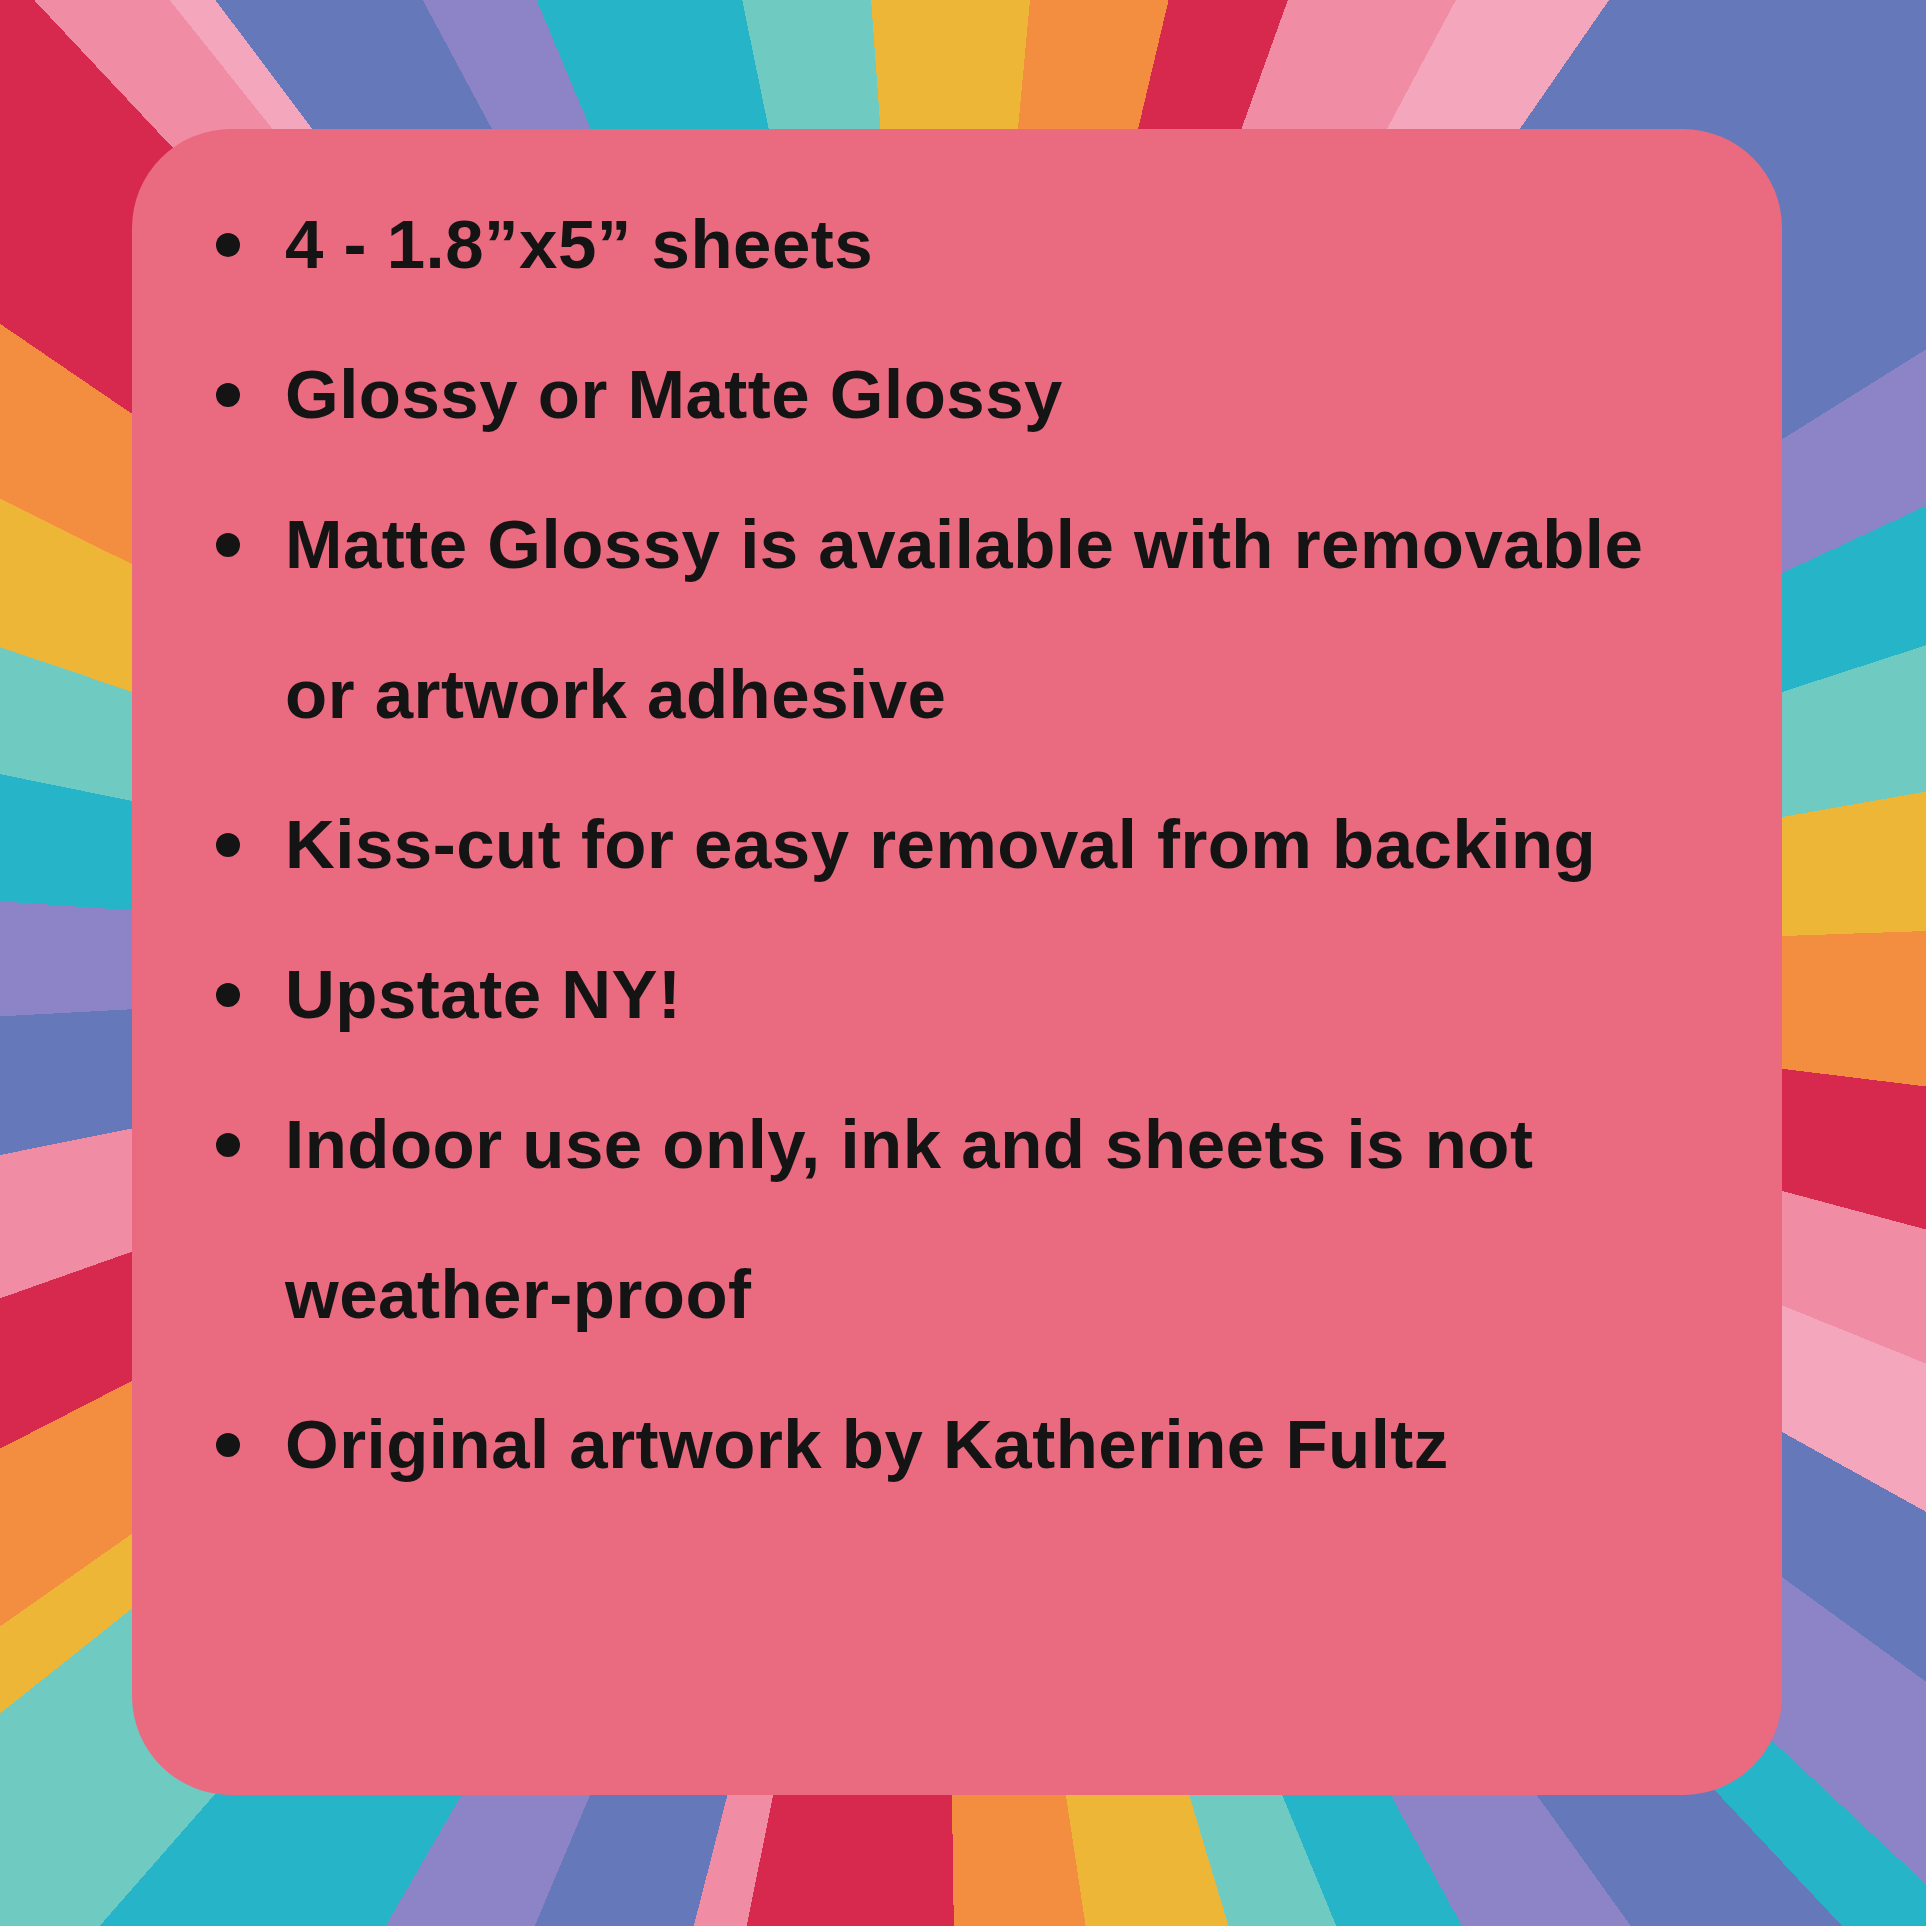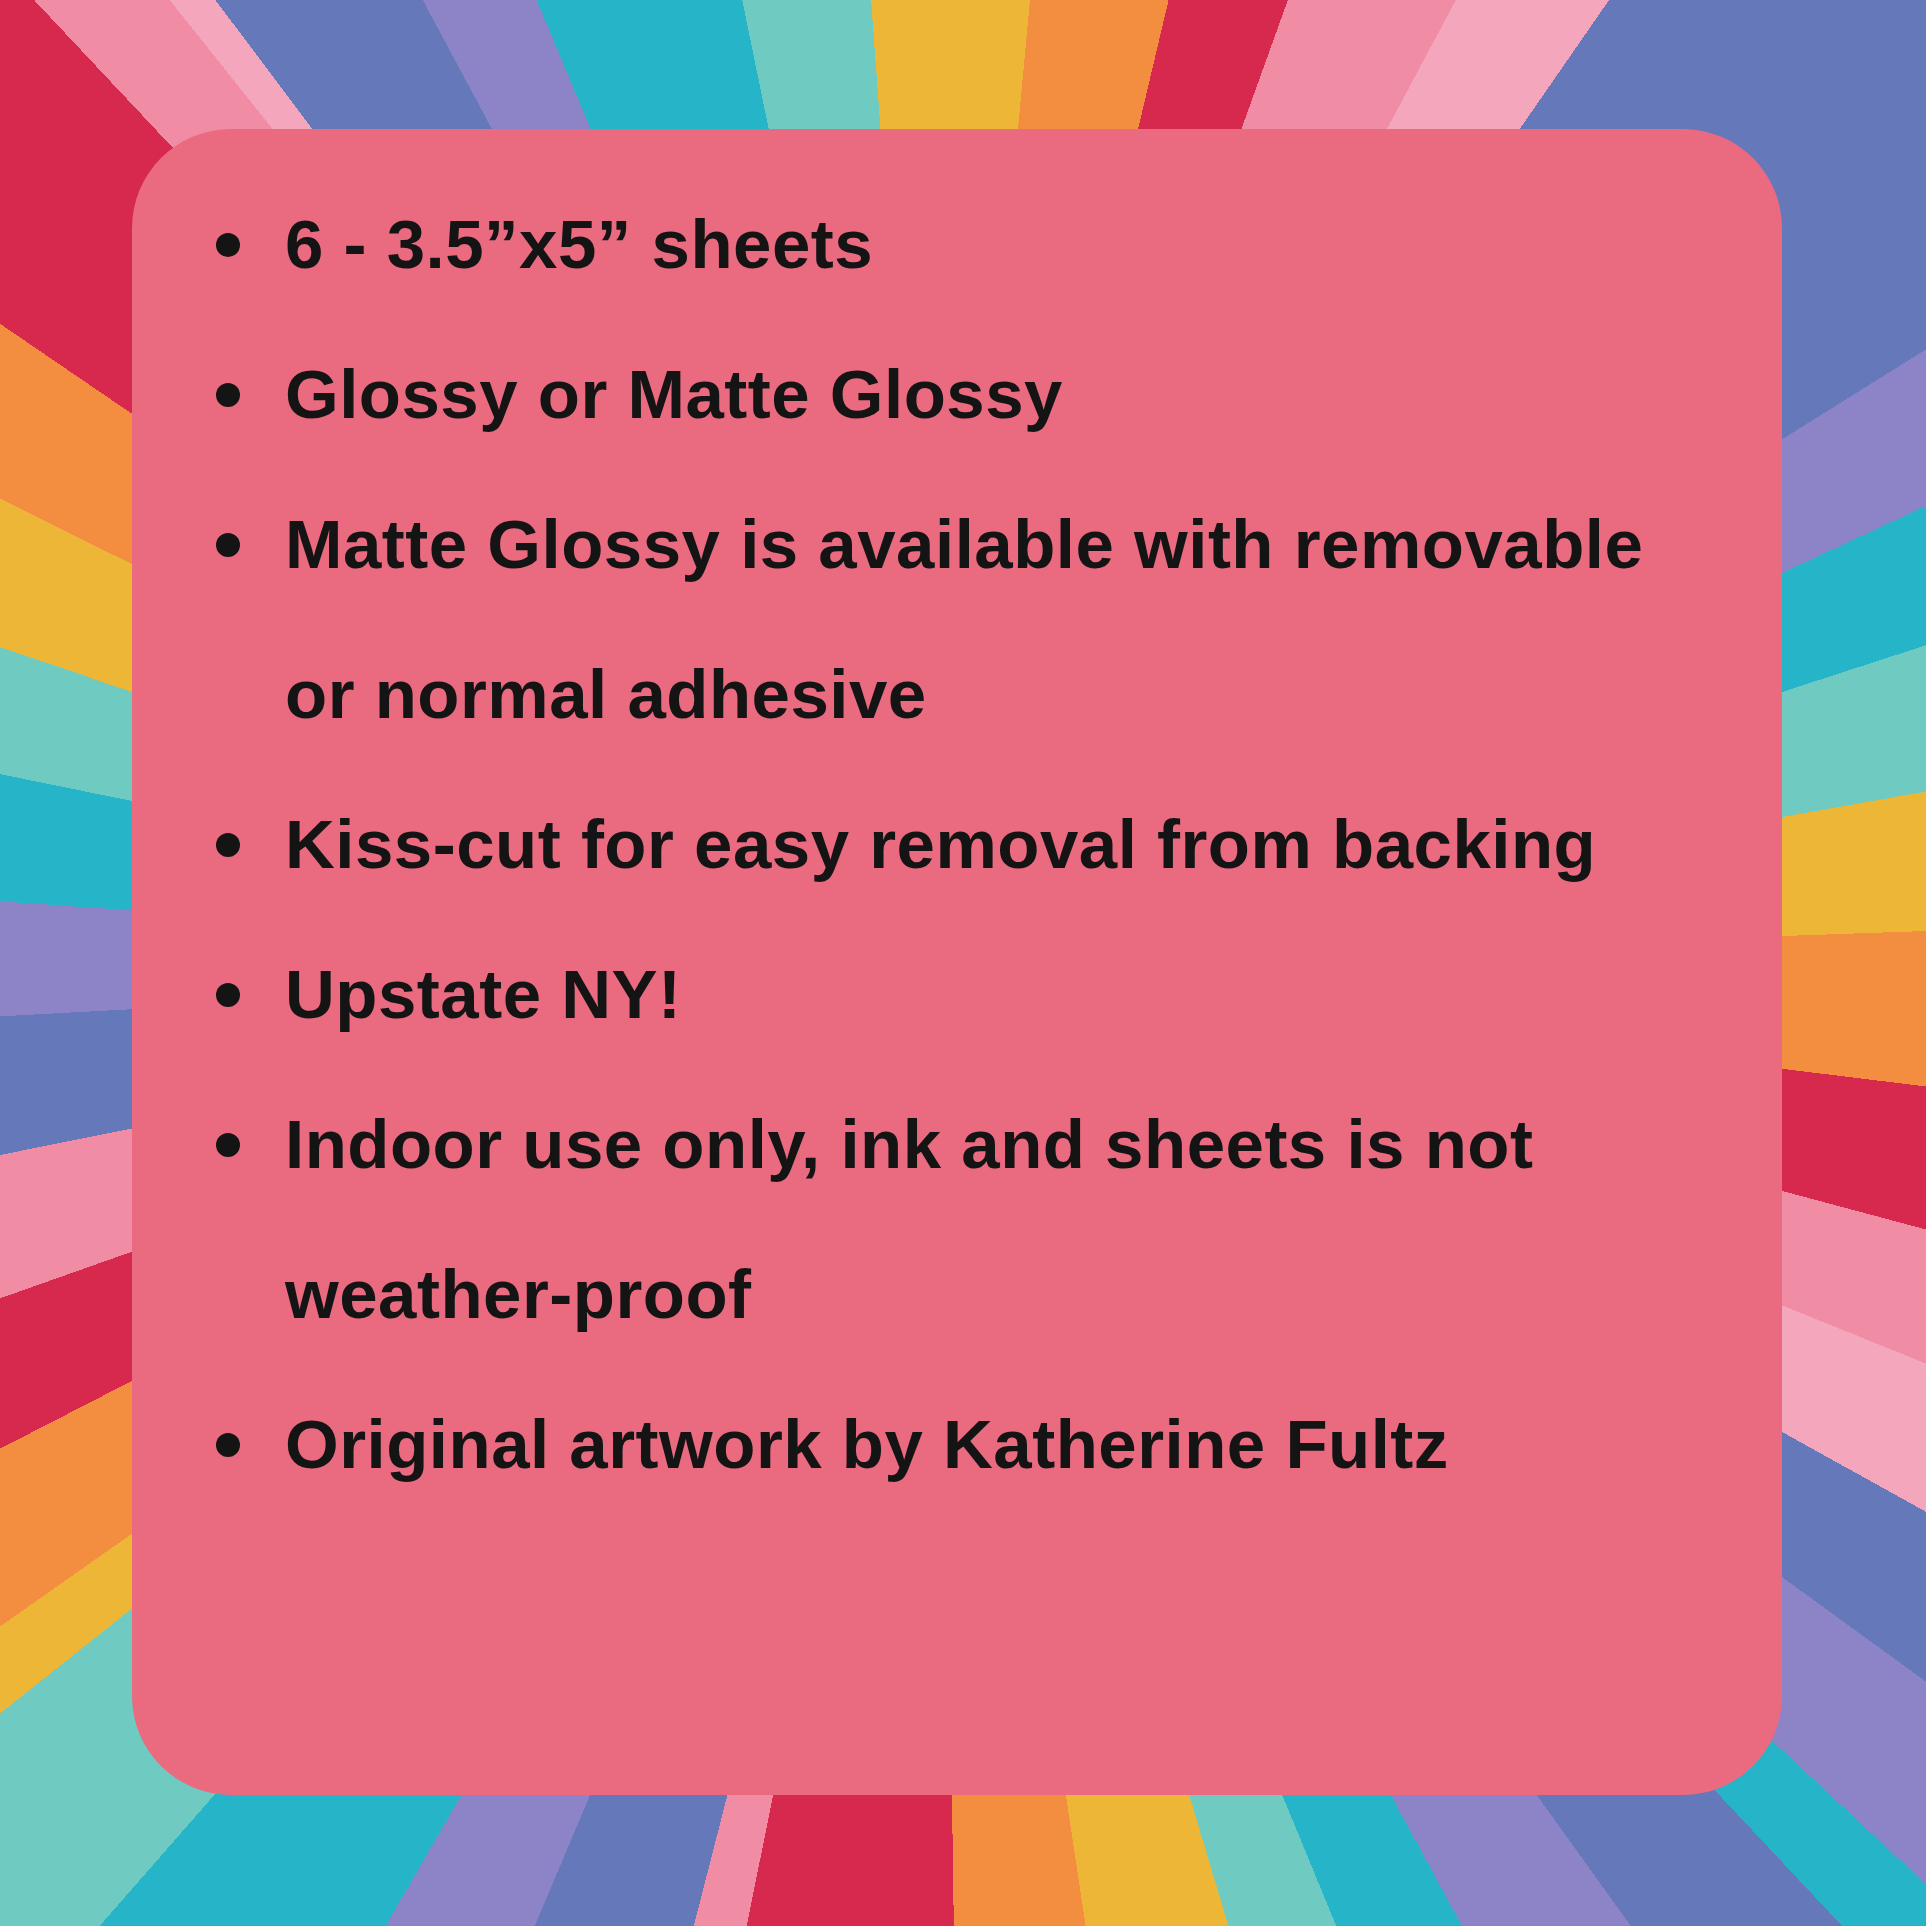--- a/index.html
+++ b/index.html
@@ -54,36 +54,36 @@
 </style>
 </head>
 <body>
 
 <div class="stage" id="stage" style="background: conic-gradient(at 48.8% 50.1%, rgb(237, 182, 55) 0deg, rgb(237, 182, 55) 5.3deg, rgb(243, 142, 65) 5.3deg, rgb(243, 142, 65) 13.3deg, rgb(215, 41, 78) 13.3deg, rgb(215, 41, 78) 19.8deg, rgb(240, 140, 163) 19.8deg, rgb(240, 140, 163) 28.1deg, rgb(244, 166, 188) 28.1deg, rgb(244, 166, 188) 34.7deg, rgb(100, 120, 186) 34.7deg, rgb(100, 120, 186) 58deg, rgb(141, 131, 199) 58deg, rgb(141, 131, 199) 65deg, rgb(38, 180, 201) 65deg, rgb(38, 180, 201) 72deg, rgb(111, 203, 194) 72deg, rgb(111, 203, 194) 80deg, rgb(237, 182, 55) 80deg, rgb(237, 182, 55) 88deg, rgb(243, 142, 65) 88deg, rgb(243, 142, 65) 97deg, rgb(215, 41, 78) 97deg, rgb(215, 41, 78) 105deg, rgb(240, 140, 163) 105deg, rgb(240, 140, 163) 112deg, rgb(244, 166, 188) 112deg, rgb(244, 166, 188) 119deg, rgb(100, 120, 186) 119deg, rgb(100, 120, 186) 126deg, rgb(141, 131, 199) 126deg, rgb(141, 131, 199) 133deg, rgb(38, 180, 201) 133deg, rgb(38, 180, 201) 136.8deg, rgb(100, 120, 186) 136.8deg, rgb(100, 120, 186) 144.3deg, rgb(141, 131, 199) 144.3deg, rgb(141, 131, 199) 151.5deg, rgb(38, 180, 201) 151.5deg, rgb(38, 180, 201) 157.6deg, rgb(111, 203, 194) 157.6deg, rgb(111, 203, 194) 163.3deg, rgb(237, 182, 55) 163.3deg, rgb(237, 182, 55) 171.4deg, rgb(243, 142, 65) 171.4deg, rgb(243, 142, 65) 179.2deg, rgb(215, 41, 78) 179.2deg, rgb(215, 41, 78) 191.4deg, rgb(240, 140, 163) 191.4deg, rgb(240, 140, 163) 194.4deg, rgb(100, 120, 186) 194.4deg, rgb(100, 120, 186) 202.9deg, rgb(141, 131, 199) 202.9deg, rgb(141, 131, 199) 210deg, rgb(38, 180, 201) 210deg, rgb(38, 180, 201) 221.2deg, rgb(111, 203, 194) 221.2deg, rgb(111, 203, 194) 231.5deg, rgb(237, 182, 55) 231.5deg, rgb(237, 182, 55) 234.9deg, rgb(243, 142, 65) 234.9deg, rgb(243, 142, 65) 242.8deg, rgb(215, 41, 78) 242.8deg, rgb(215, 41, 78) 250.5deg, rgb(240, 140, 163) 250.5deg, rgb(240, 140, 163) 258.6deg, rgb(100, 120, 186) 258.6deg, rgb(100, 120, 186) 266.9deg, rgb(141, 131, 199) 266.9deg, rgb(141, 131, 199) 273.9deg, rgb(38, 180, 201) 273.9deg, rgb(38, 180, 201) 281.5deg, rgb(111, 203, 194) 281.5deg, rgb(111, 203, 194) 288.7deg, rgb(237, 182, 55) 288.7deg, rgb(237, 182, 55) 296.4deg, rgb(243, 142, 65) 296.4deg, rgb(243, 142, 65) 304.3deg, rgb(215, 41, 78) 304.3deg, rgb(215, 41, 78) 316.8deg, rgb(240, 140, 163) 316.8deg, rgb(240, 140, 163) 321.4deg, rgb(244, 166, 188) 321.4deg, rgb(244, 166, 188) 323.1deg, rgb(100, 120, 186) 323.1deg, rgb(100, 120, 186) 331.8deg, rgb(141, 131, 199) 331.8deg, rgb(141, 131, 199) 337.3deg, rgb(38, 180, 201) 337.3deg, rgb(38, 180, 201) 348.4deg, rgb(111, 203, 194) 348.4deg, rgb(111, 203, 194) 355.9deg, rgb(237, 182, 55) 355.9deg, rgb(237, 182, 55) 360deg);">
   <div class="card" id="card" style="background: rgb(234, 106, 128); color: rgb(20, 20, 20);">
     <ul class="details">
       <li>
         <span class="dot" style="background: rgb(20, 20, 20);"></span>
         <div class="lines">
-          <span class="ln">6 - 3.5”x5” sheets</span>
+          <span class="ln">4 - 1.8”x5” sheets</span>
           <span class="ln"></span>
         </div>
       </li>
       <li>
         <span class="dot" style="background: rgb(20, 20, 20);"></span>
         <div class="lines">
           <span class="ln">Glossy or Matte Glossy</span>
           <span class="ln"></span>
         </div>
       </li>
       <li>
         <span class="dot" style="background: rgb(20, 20, 20);"></span>
         <div class="lines">
           <span class="ln">Matte Glossy is available with removable</span>
-          <span class="ln">or normal adhesive</span>
+          <span class="ln">or artwork adhesive</span>
         </div>
       </li>
       <li>
         <span class="dot" style="background: rgb(20, 20, 20);"></span>
         <div class="lines">
           <span class="ln">Kiss-cut for easy removal from backing</span>
           <span class="ln"></span>
         </div>
       </li>
       <li>

